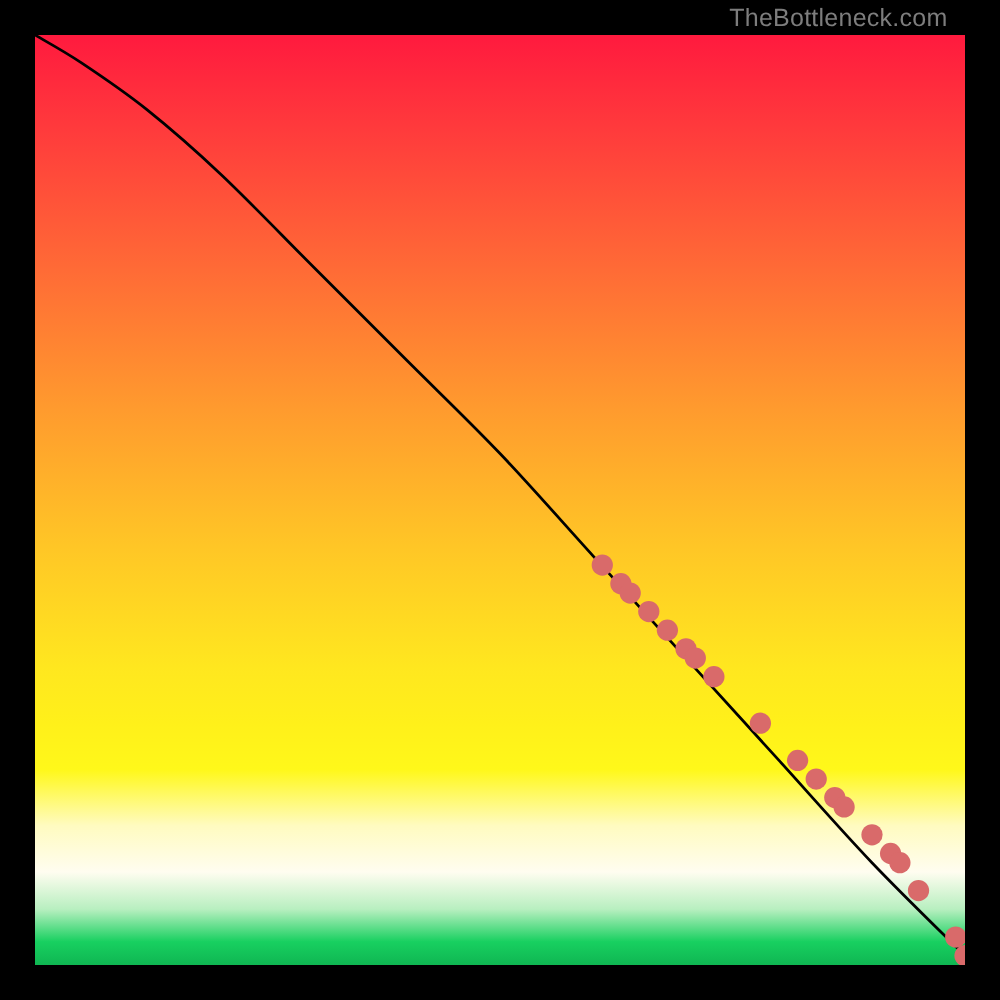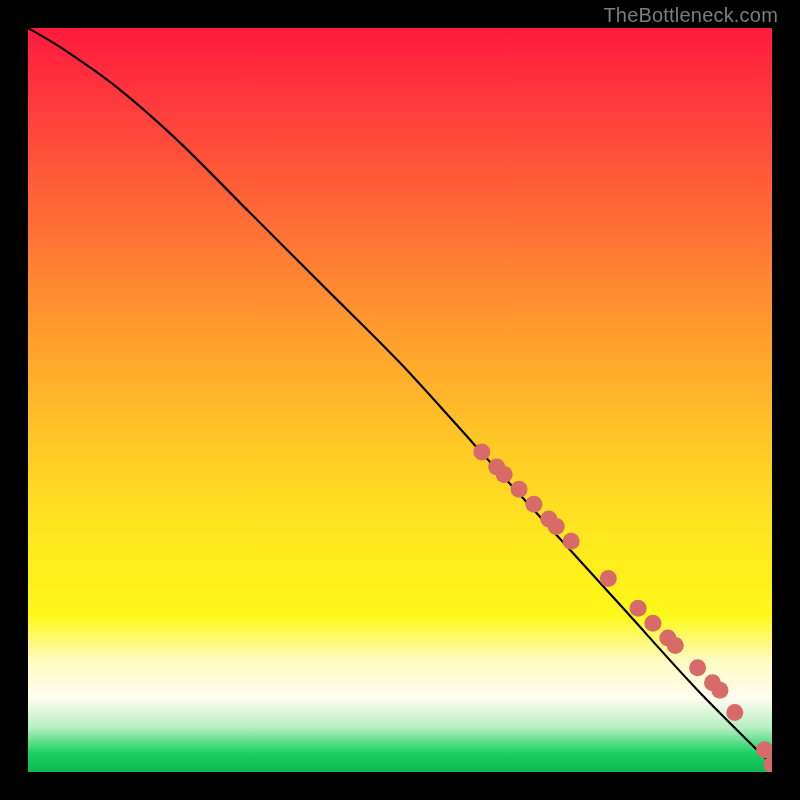--- a/index.html
+++ b/index.html
@@ -37,21 +37,21 @@
       #fffbc0 85%,
       #fffdf0 90%,
       #b8efc0 94%,
       #18d060 97.5%,
       #0fb652 100%
     );
   }
   .watermark {
     position: absolute;
     top: 4px;
-    right: 22px;
+    right: 42px;
     color: #7d7d7d;
     font-size: 20px;
     font-weight: 500;
     letter-spacing: 0.2px;
   }
   svg.overlay {
     position: absolute;
     left: 28px;
     top: 28px;
     width: 744px;

